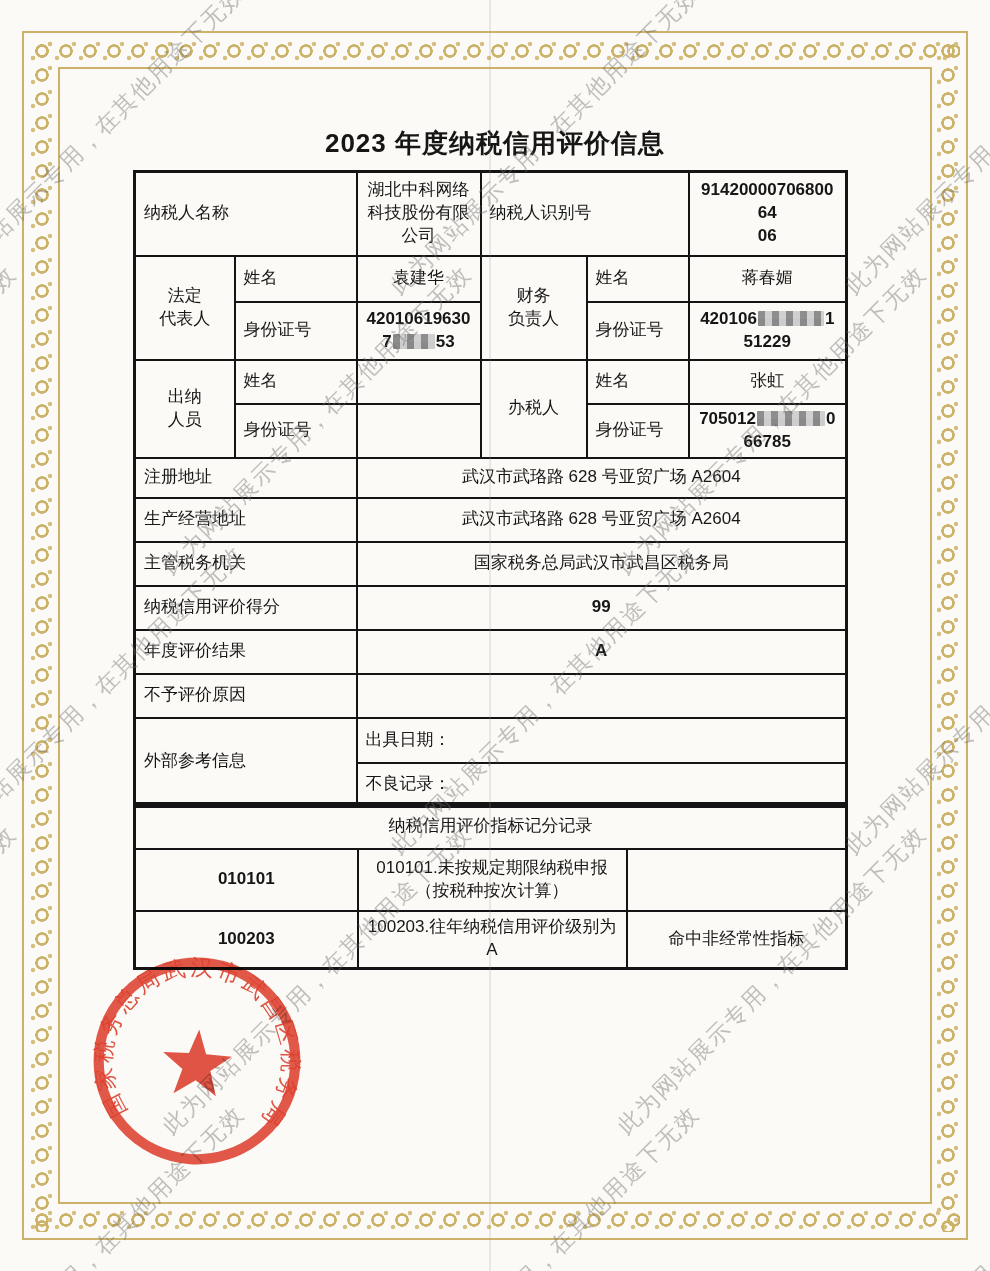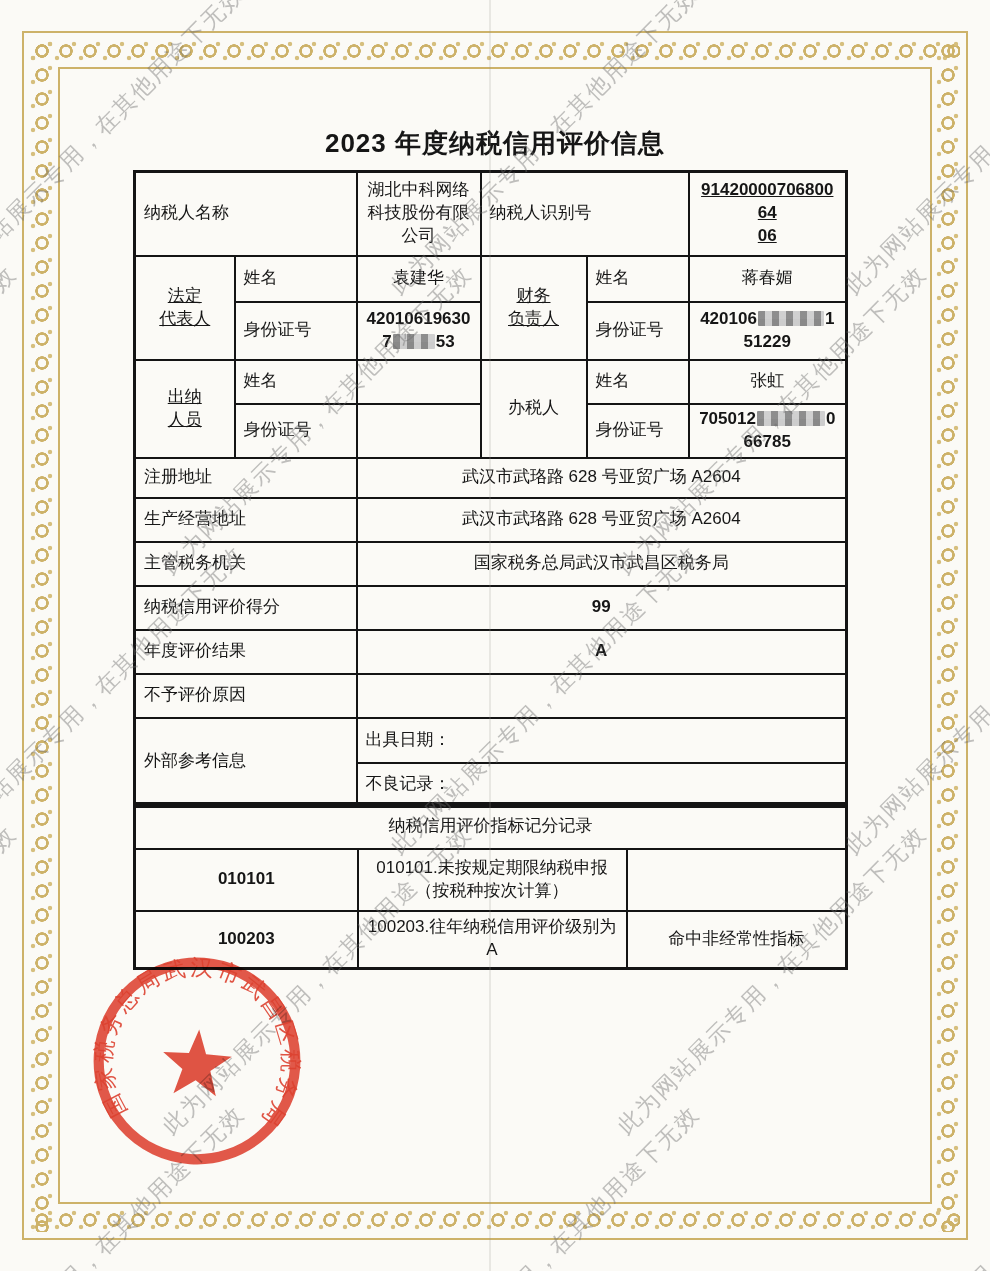--- a/index.html
+++ b/index.html
@@ -45,21 +45,21 @@
   table{border-collapse:collapse;table-layout:fixed;}
   .tbl{position:absolute;left:133px;width:712px;background:transparent;}
   .tbl td{border:2px solid #141414;font-size:17px;line-height:1.35;
     padding:3px 8px;overflow:hidden;}
   .t1{top:170px;}
   .t2{top:802px;}
   .t1, .t2{border:3px solid #141414;}
 
   td.lbl{text-align:left;}
   td.ctr{text-align:center;}
-  .pre{white-space:pre-line;text-decoration:underline;}
+  .pre{white-space:pre-line;}
   td.num{font-weight:600;word-break:break-all;}
   .tight{padding-left:16px;padding-right:16px;}
 
   
   .censor{display:inline-block;height:15px;vertical-align:-2px;border-radius:1px;margin:0 1px;
     background-image:
       repeating-linear-gradient(90deg, rgba(125,125,125,.85) 0 7px, rgba(205,205,205,.9) 7px 14px),
       repeating-linear-gradient(0deg, rgba(165,165,165,.55) 0 7px, rgba(225,225,225,.6) 7px 15px);
   }
   .cw1{width:42px;}  .cw2{width:66px;}  .cw3{width:68px;}

